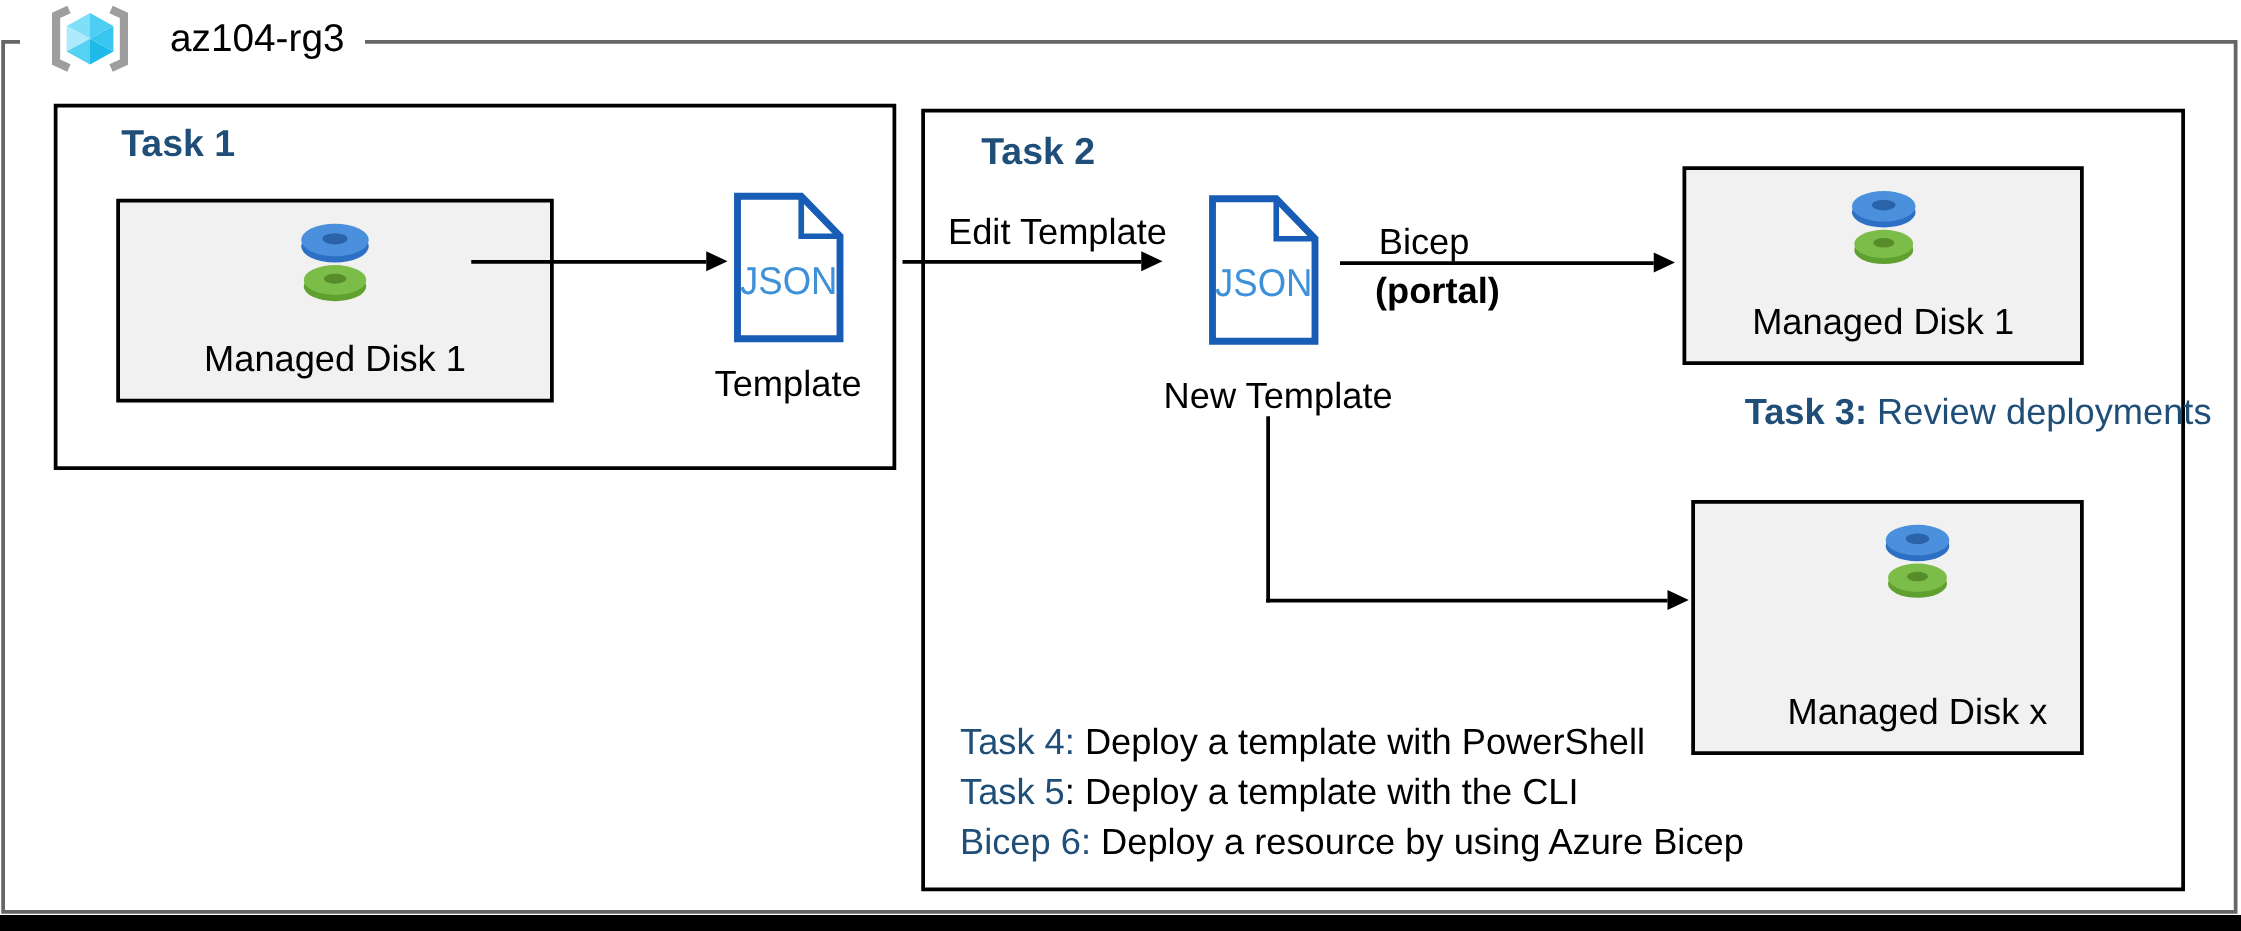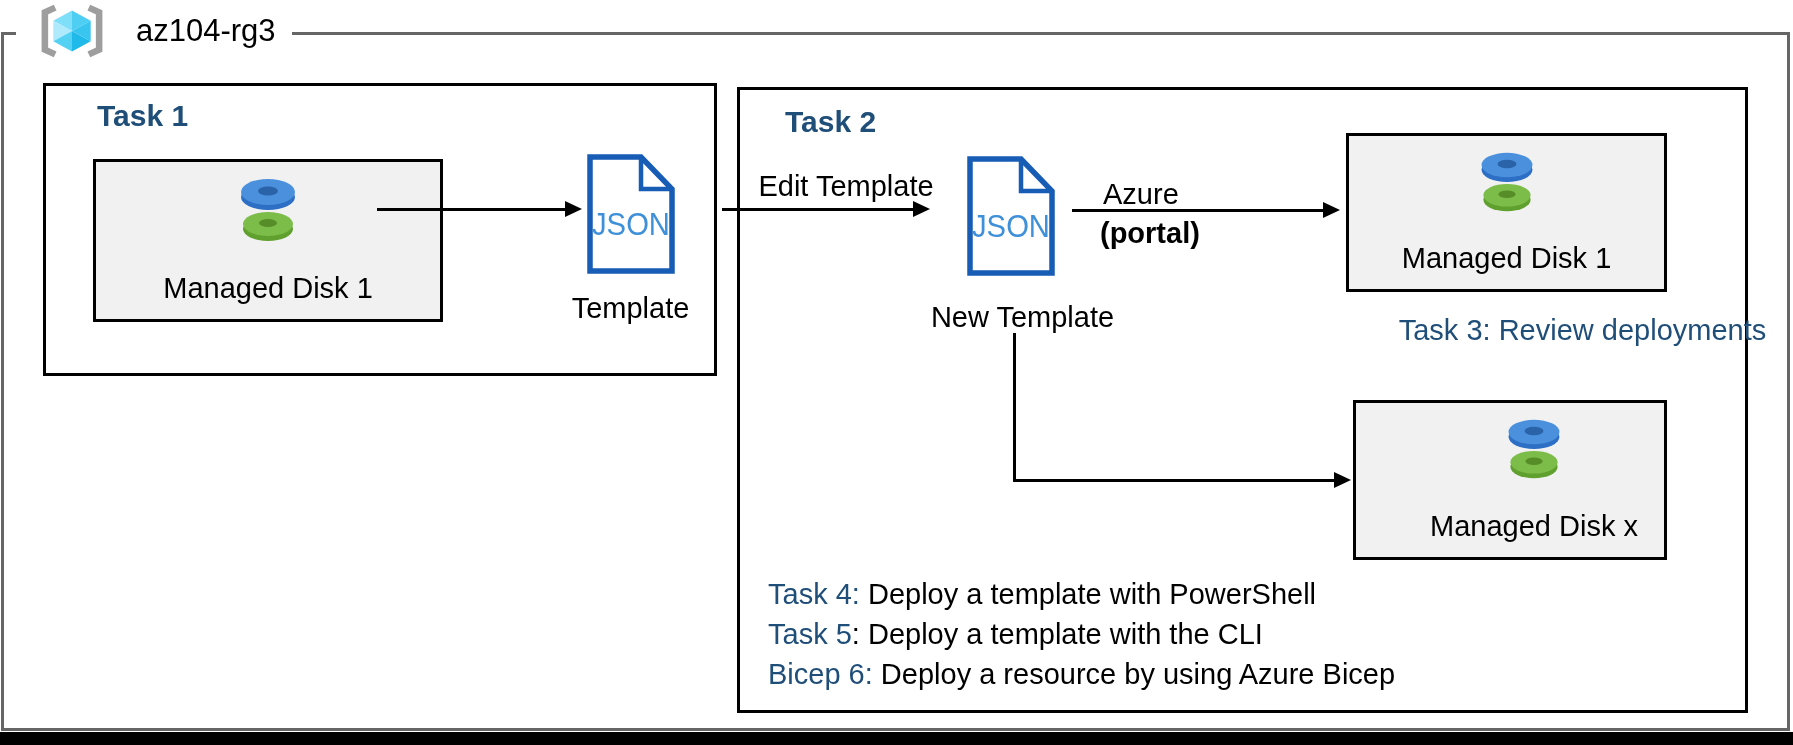--- a/index.html
+++ b/index.html
@@ -19,21 +19,21 @@
   
   .disk-box{position:absolute;background:var(--box_fill,#F1F1F1);border:3px solid #000;box-sizing:border-box;
     display:flex;flex-direction:column;align-items:center;justify-content:space-between;
     padding:10px 0 14px;}
   .dlabel{font-size:29px;color:#000;white-space:nowrap;}
   
   .lbl{position:absolute;font-size:29px;color:#000;white-space:nowrap;}
   .center{text-align:center;}
   .task3{position:absolute;left:1390px;top:314px;width:385px;text-align:center;
     font-size:29px;color:var(--heading_blue,#1F4E79);white-space:nowrap;}
-  .task3 b{font-weight:normal;}
+  .task3 b{font-weight:bold;}
   .notes{position:absolute;left:768px;top:574px;font-size:29px;line-height:40px;color:#000;}
   .notes b{color:var(--heading_blue,#1F4E79);font-weight:normal;}
   
   .harrow{position:absolute;display:flex;align-items:center;height:16px;}
   .harrow .shaft{flex:1;height:3px;background:var(--arrow_black,#000);}
   .harrow .head{width:0;height:0;border-top:8px solid transparent;border-bottom:8px solid transparent;
     border-left:17px solid var(--arrow_black,#000);}
   .vline{position:absolute;width:3px;background:var(--arrow_black,#000);}
   .doc-svg{position:absolute;}
   .bottom-bar{position:absolute;left:0;top:732px;width:1793px;height:13px;background:#000;}
@@ -95,21 +95,21 @@
   <div class="frame" style="left:737px;top:87px;width:1011px;height:626px;"></div>
   <div class="task-title" style="left:785px;top:105px;">Task 2</div>
 
   <svg class="doc-svg" style="left:965px;top:154px;" width="92" height="124" viewBox="0 0 92 124">
     <path d="M5,5 H56 L87,37 V119 H5 Z" fill="#FFFFFF" stroke="var(--doc_border,#175CB5)" stroke-width="5.5"></path>
     <path d="M56,5 V37 H87" fill="none" stroke="var(--doc_border,#175CB5)" stroke-width="4.5"></path>
     <text x="46" y="83" text-anchor="middle" font-size="31" fill="var(--doc_text_blue,#3E90D9)" textLength="78" lengthAdjust="spacingAndGlyphs">JSON</text>
   </svg>
   <div class="lbl center" style="left:870px;top:301px;width:305px;">New Template</div>
 
-  <div class="lbl" style="left:1103px;top:178px;">Azure</div>
+  <div class="lbl" style="left:1103px;top:178px;">Bicep</div>
   <div class="lbl" style="left:1100px;top:217px;font-weight:bold;">(portal)</div>
   <div class="harrow" style="left:1072px;top:202px;width:268px;">
     <div class="shaft"></div>
     <div class="head"></div>
   </div>
 
   <div class="disk-box" style="left:1346px;top:133px;width:321px;height:159px;">
     <svg width="66" height="72" viewBox="0 0 70 76">
       <ellipse cx="35" cy="25" rx="27" ry="13" fill="#2D6FC4"></ellipse>
       <ellipse cx="35" cy="20" rx="27" ry="13" fill="#4A90DC"></ellipse>
@@ -122,21 +122,21 @@
   </div>
 
   <div class="task3"><b>Task 3:</b><span> Review deployments</span></div>
 
   <div class="vline" style="left:1013px;top:333px;height:149px;"></div>
   <div class="harrow" style="left:1013px;top:472px;width:338px;">
     <div class="shaft"></div>
     <div class="head"></div>
   </div>
 
-  <div class="disk-box" style="left:1353px;top:400px;width:314px;height:160px;padding-left:48px;">
+  <div class="disk-box" style="left:1353px;top:400px;width:314px;height:204px;padding-left:48px;">
     <svg width="66" height="72" viewBox="0 0 70 76">
       <ellipse cx="35" cy="25" rx="27" ry="13" fill="#2D6FC4"></ellipse>
       <ellipse cx="35" cy="20" rx="27" ry="13" fill="#4A90DC"></ellipse>
       <ellipse cx="35" cy="19" rx="10" ry="4.5" fill="#2B63A9"></ellipse>
       <ellipse cx="35" cy="57" rx="25" ry="12" fill="#60A02F"></ellipse>
       <ellipse cx="35" cy="52" rx="25" ry="12" fill="#7CBC49"></ellipse>
       <ellipse cx="35" cy="51" rx="9" ry="4" fill="#568D28"></ellipse>
     </svg>
     <span class="dlabel">Managed Disk x</span>
   </div>

